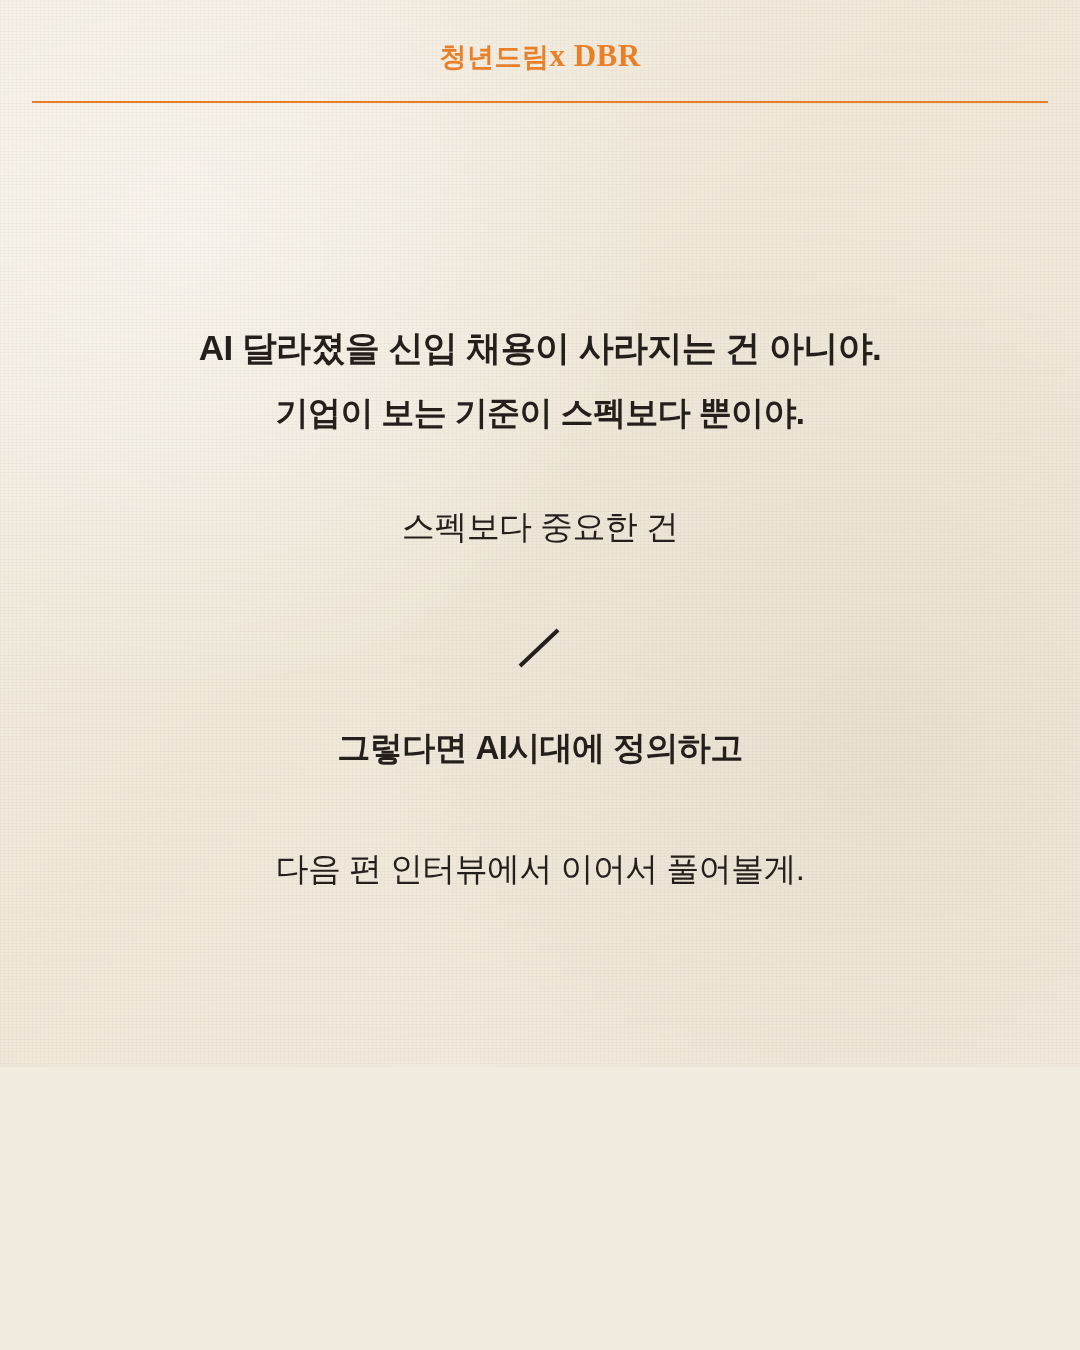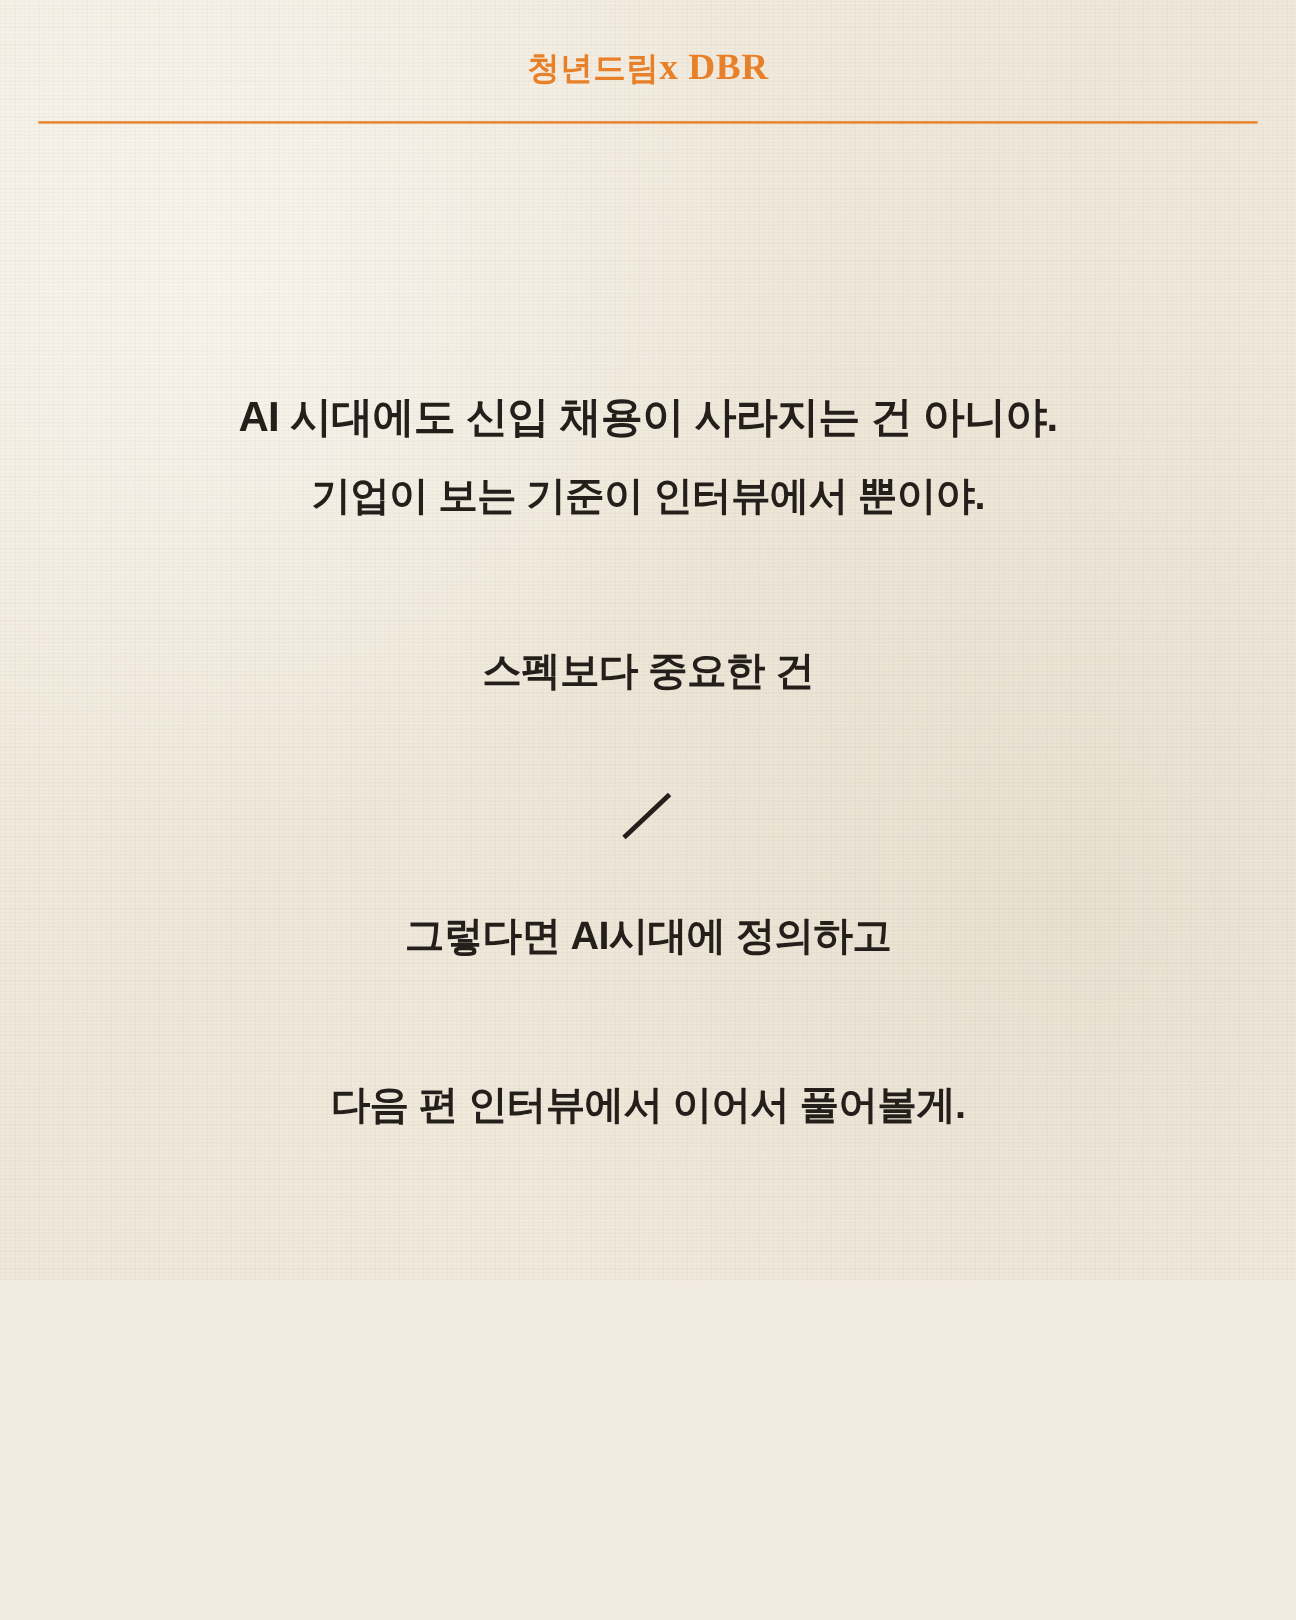--- a/index.html
+++ b/index.html
@@ -90,23 +90,23 @@
     line-height: 1.25;
   }
   .l-lead-2 {
     margin-top: 22px;
     font-size: 33px;
     font-weight: 600;
     line-height: 1.25;
   }
 
   .l-mid-1 {
-    margin-top: 104px;
+    margin-top: 72px;
     font-size: 33px;
-    font-weight: 700;
+    font-weight: 400;
   }
   .l-mid-2 {
     margin-top: 24px;
     font-size: 33px;
     font-weight: bold;
   }
   .hl {
     background: #f8b279;
     padding: 3px 8px 5px 8px;
     box-decoration-break: clone;
@@ -134,42 +134,42 @@
     margin-top: 50px;
     font-size: 33px;
     font-weight: 600;
   }
   .l-q-2 {
     margin-top: 26px;
     font-size: 33px;
     font-weight: 600;
   }
   .l-out {
-    margin-top: 96px;
+    margin-top: 76px;
     font-size: 33px;
-    font-weight: 700;
+    font-weight: 400;
   }
 </style>
 </head>
 <body>
 
 <div class="page">
   <div class="grain"></div>
 
   <div class="header">
     <div class="brand">
       <span class="kr">청년드림</span><span class="en">x DBR</span>
     </div>
     <div class="rule"></div>
   </div>
 
   <div class="content">
 
-    <div class="line l-lead-1">AI 시대에도 신입 채용이 사라지는 건 아니야.</div>
-    <div class="line l-lead-2">기업이 보는 기준이 인터뷰에서 뿐이야.</div>
+    <div class="line l-lead-1">AI 달라졌을 신입 채용이 사라지는 건 아니야.</div>
+    <div class="line l-lead-2">기업이 보는 기준이 스펙보다 뿐이야.</div>
 
     <div class="line l-mid-1">스펙보다 중요한 건</div>
 
     <div class="divider-wrap">
       <svg class="slash" width="60" height="54" viewBox="0 0 60 54">
         <line x1="10" y1="44" x2="48" y2="8" stroke="#241f1b" stroke-width="4" stroke-linecap="butt"></line>
       </svg>
     </div>
 
     <div class="line l-q-1">그렇다면 AI시대에 정의하고</div>

